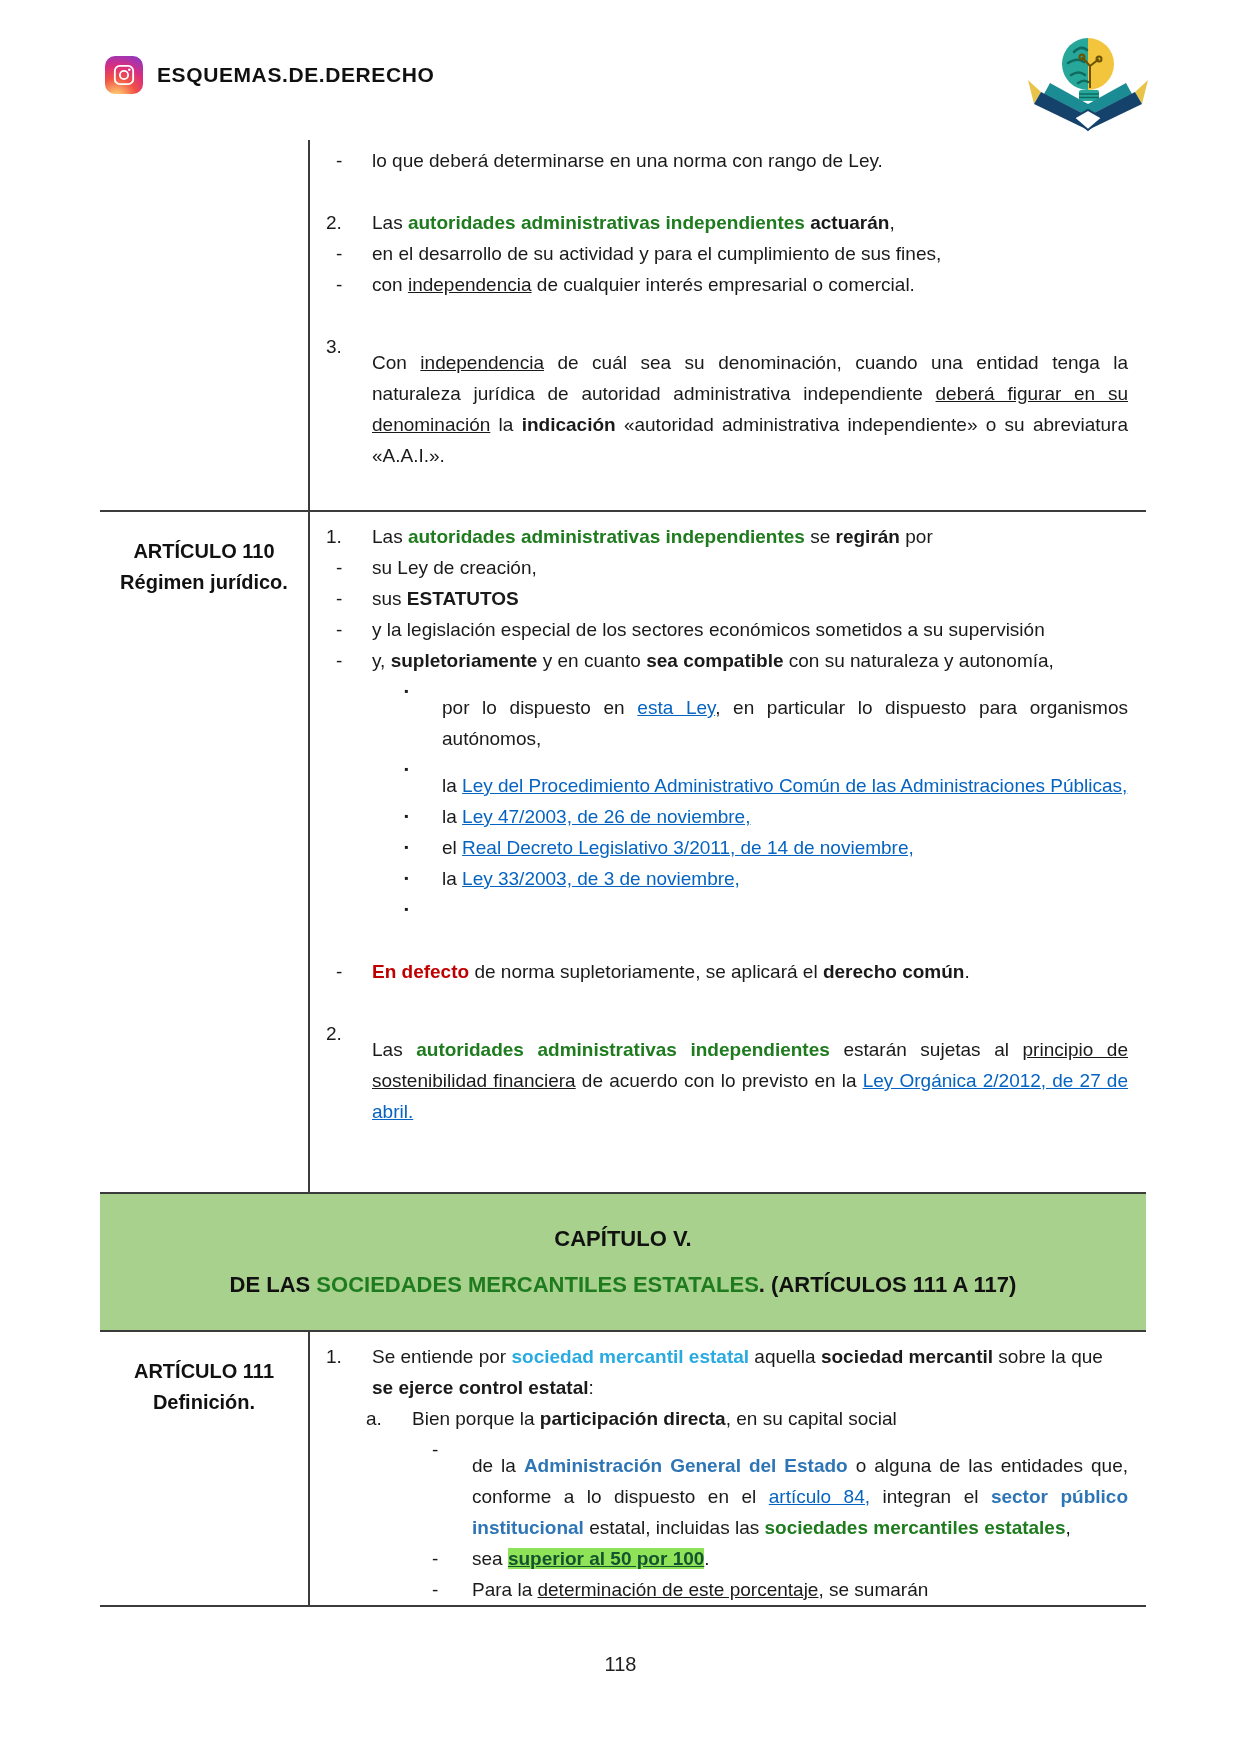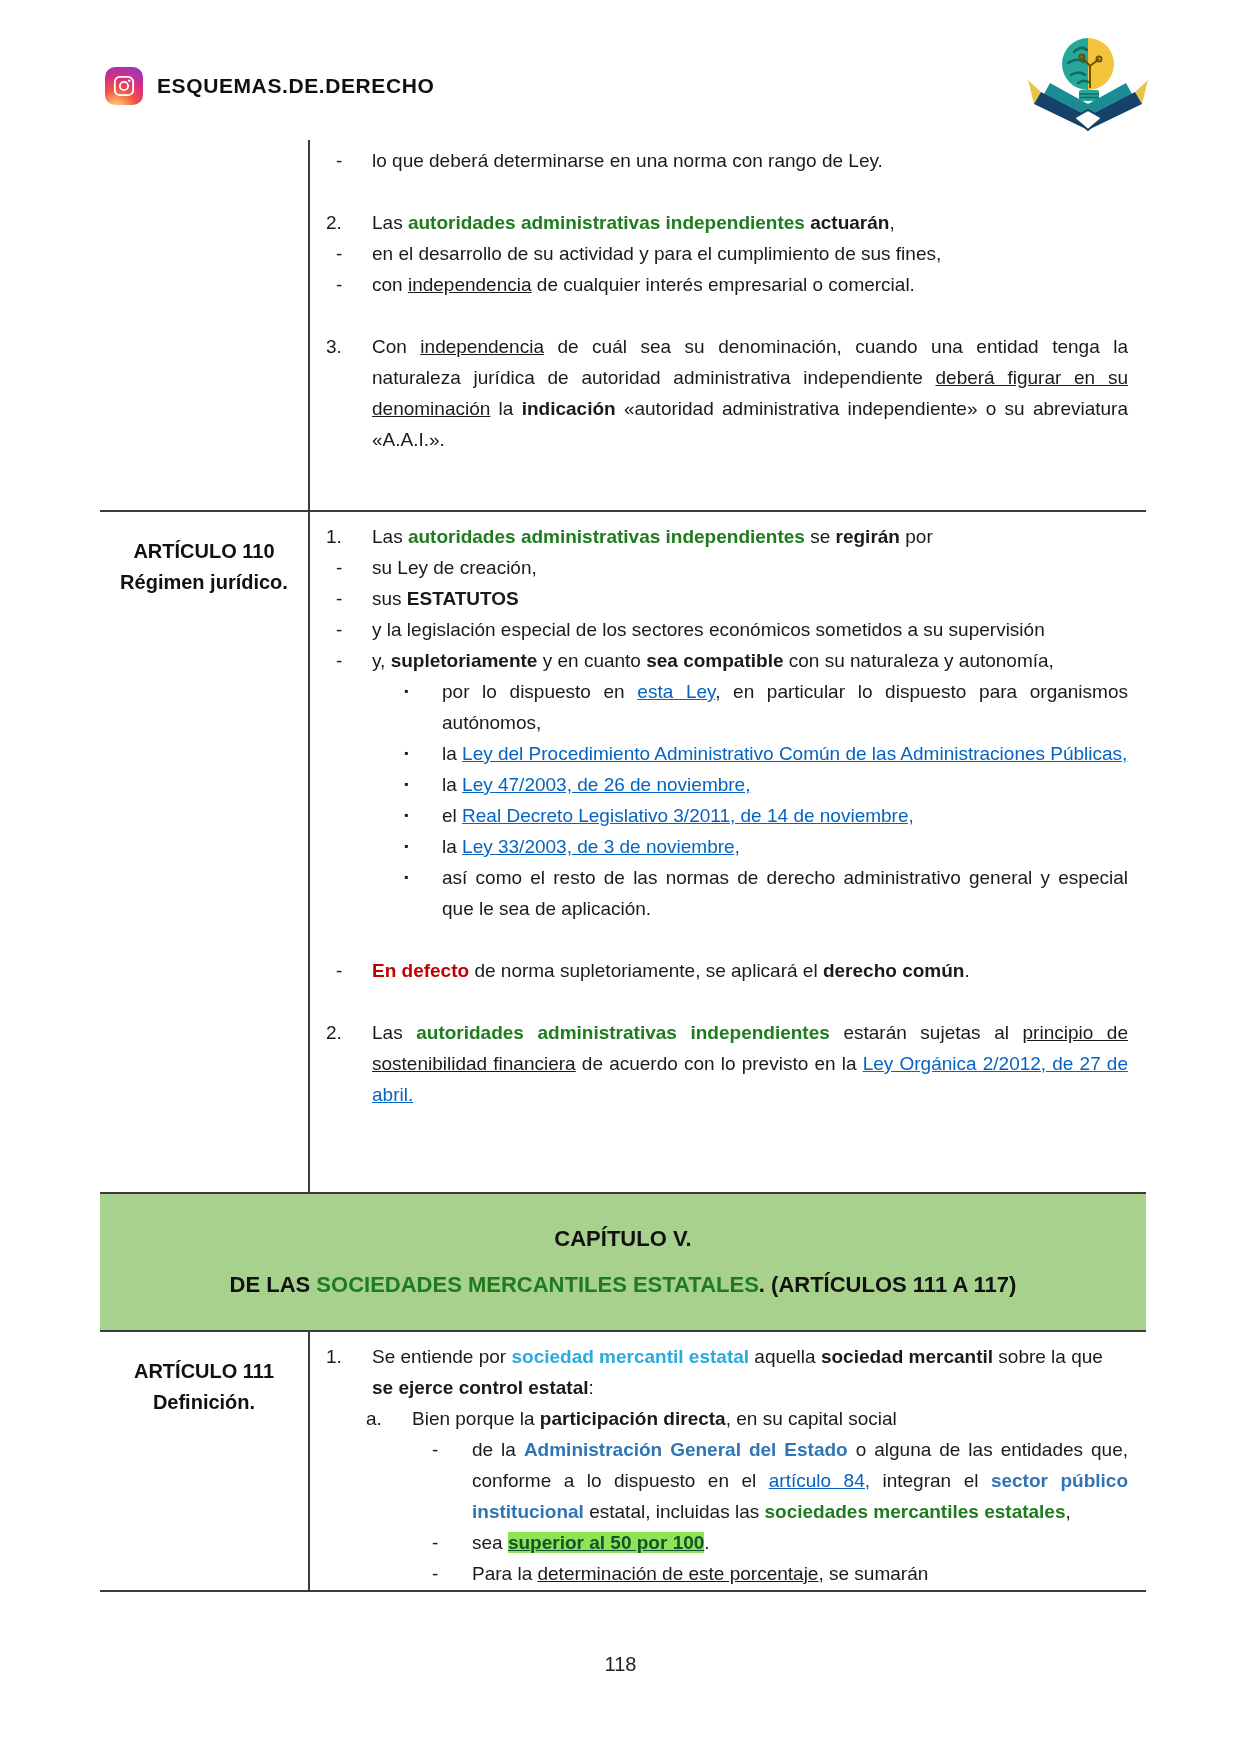--- a/index.html
+++ b/index.html
@@ -9,21 +9,21 @@
     width: 1241px;
     height: 1755px;
     background: #ffffff;
     font-family: "Liberation Sans", sans-serif;
     color: #1a1a1a;
     overflow: hidden;
   }
   
   .header-bar {
     position: absolute;
-    top: 67px;
+    top: 56px;
     left: 105px;
     display: flex;
     align-items: center;
     gap: 14px;
   }
   .ig-badge {
     width: 38px; height: 38px;
     border-radius: 10px;
     background: radial-gradient(circle at 30% 110%, #FED373 5%, #F15245 40%, #D92E7F 65%, #9B36B7 88%);
     display: flex; align-items: center; justify-content: center;
@@ -77,21 +77,21 @@
     gap: 20px;
     font-weight: 700;
     font-size: 22px;
     color: #111;
     text-align: center;
   }
   
   .it { display: flex; }
   .mk { flex: none; }
   .tx { flex: 1; }
-  .just .tx { text-align: justify; }
+  .just .tx { text-align: justify; margin-top: 16px; }
   .it-num  .mk { width: 46px; }
   .it-dash { padding-left: 10px; }  .it-dash  .mk { width: 36px; }
   .it-square { padding-left: 78px; } .it-square .mk { width: 38px; font-size: 12px; }
   .it-alpha { padding-left: 40px; }  .it-alpha  .mk { width: 46px; }
   .it-dash2 { padding-left: 106px; } .it-dash2  .mk { width: 40px; }
   .gap { height: 31px; }
   
   .sg-b    { font-weight: 700; }
   .sg-u    { text-decoration: underline; }
   .sg-g    { color: var(--green, #1E7B1E); font-weight: 700; }
@@ -220,21 +220,20 @@
           <div class="it it-square">
             <span class="mk">▪</span>
             <span class="tx"><span>el </span><span class="sg-link">Real Decreto Legislativo 3/2011, de 14 de noviembre,</span></span>
           </div>
           <div class="it it-square">
             <span class="mk">▪</span>
             <span class="tx"><span>la </span><span class="sg-link">Ley 33/2003, de 3 de noviembre,</span></span>
           </div>
           <div class="it it-square just">
             <span class="mk">▪</span>
-            <span class="tx"><span>así como el resto de las normas de derecho administrativo general y especial que le sea de aplicación.</span></span>
           </div>
           <div class="gap"></div>
           <div class="it it-dash">
             <span class="mk">-</span>
             <span class="tx"><span class="sg-red">En defecto</span><span> de norma supletoriamente, se aplicará el </span><span class="sg-b">derecho común</span><span>.</span></span>
           </div>
           <div class="gap"></div>
           <div class="it it-num just">
             <span class="mk">2.</span>
             <span class="tx"><span>Las </span><span class="sg-g">autoridades administrativas independientes</span><span> estarán sujetas al </span><span class="sg-u">principio de sostenibilidad financiera</span><span> de acuerdo con lo previsto en la </span><span class="sg-link">Ley Orgánica 2/2012, de 27 de abril.</span></span>

